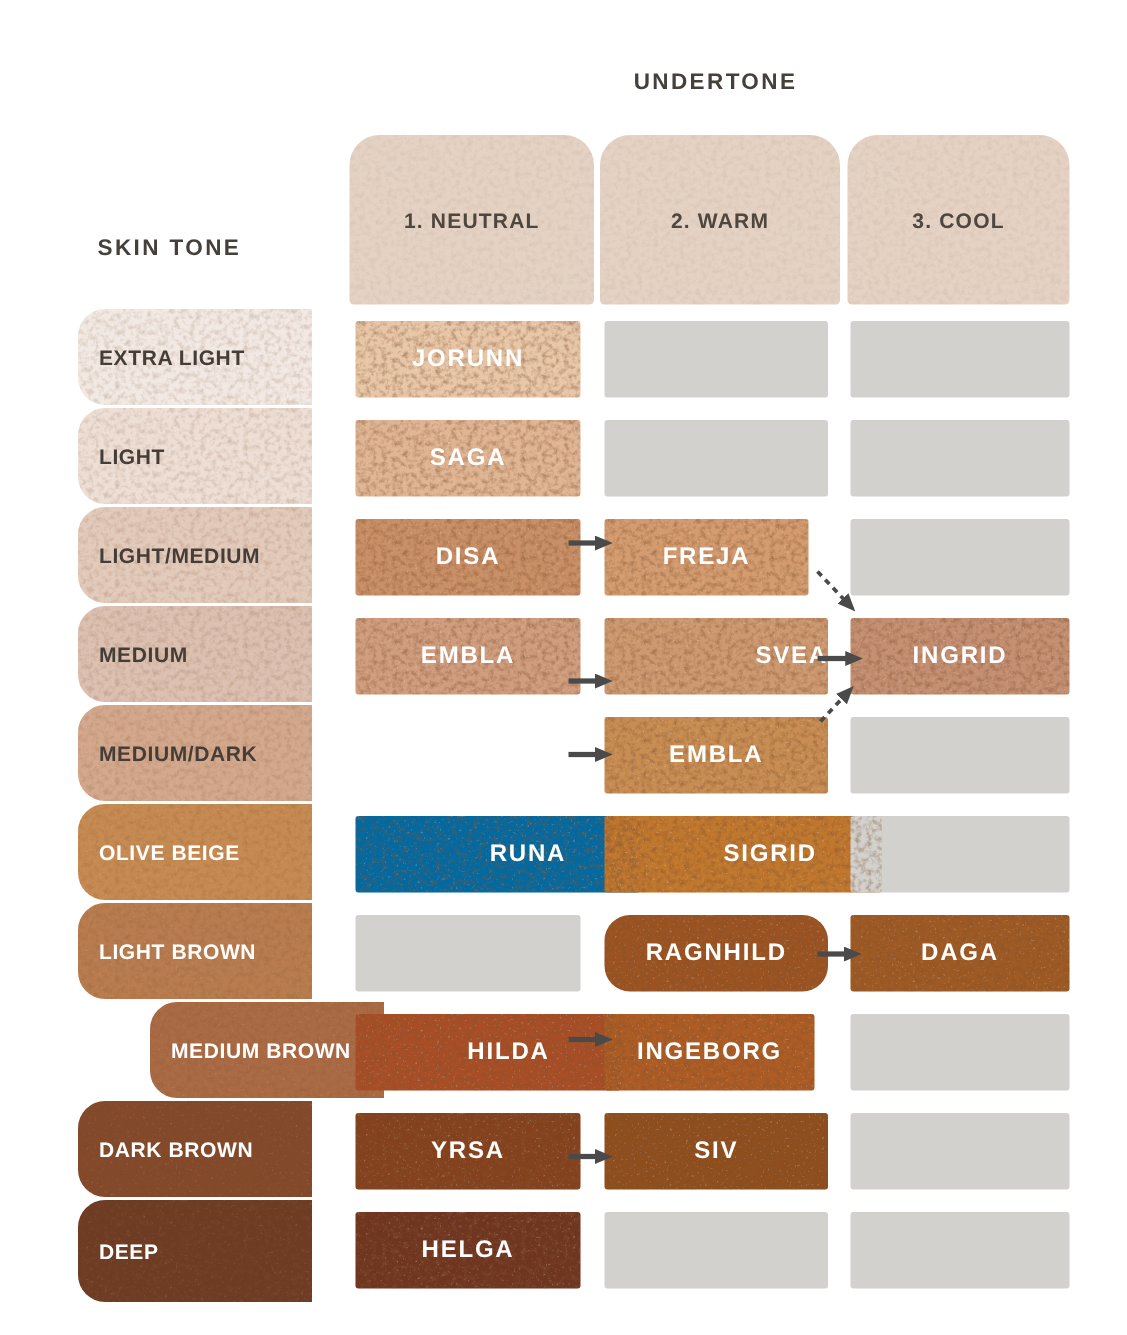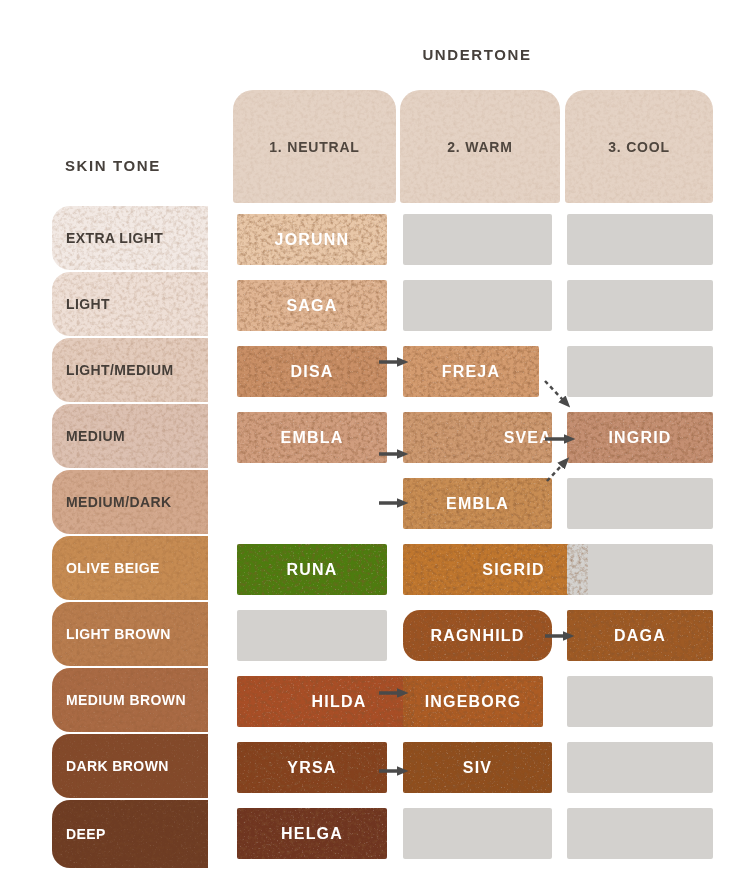--- a/index.html
+++ b/index.html
@@ -135,21 +135,21 @@
         <rect width="100%" height="100%" filter="url(#grainf)"></rect>
       </svg>
     <span class="tone-label">OLIVE BEIGE</span>
   </div>
   <div class="tone-pill" style="top: 602px; background: rgb(184, 124, 78); color: rgb(255, 255, 255);">
     <svg class="grain">
         <rect width="100%" height="100%" filter="url(#grainf)"></rect>
       </svg>
     <span class="tone-label">LIGHT BROWN</span>
   </div>
-  <div class="tone-pill" style="top: 668px; background: rgb(169, 106, 68); color: rgb(255, 255, 255);">
+  <div class="tone-pill" style="top: 668px; background: rgb(169, 106, 68); color: rgb(255, 255, 255); margin-left: 48px;">
     <svg class="grain">
         <rect width="100%" height="100%" filter="url(#grainf)"></rect>
       </svg>
     <span class="tone-label">MEDIUM BROWN</span>
   </div>
   <div class="tone-pill" style="top: 734px; background: rgb(131, 73, 42); color: rgb(255, 255, 255);">
     <svg class="grain">
         <rect width="100%" height="100%" filter="url(#grainf)"></rect>
       </svg>
     <span class="tone-label">DARK BROWN</span>
@@ -213,21 +213,21 @@
   </div>
 
   <div class="swatch" style="left: 403px; top: 478px; width: 149px; background: rgb(200, 141, 83);">
     <svg class="grain">
         <rect width="100%" height="100%" filter="url(#grainf)"></rect>
       </svg>
     <span class="shade-label">EMBLA</span>
   </div>
   <div class="empty-cell" style="left: 567px; top: 478px; width: 146px; background: rgb(211, 209, 206);"></div>
 
-  <div class="swatch" style="left: 237px; top: 544px; width: 150px; background: #4d7c0f;">
+  <div class="swatch" style="left: 237px; top: 544px; width: 150px; background: #0369a1; padding-left: 40px;">
     <svg class="grain">
         <rect width="100%" height="100%" filter="url(#grainf)"></rect>
       </svg>
     <span class="shade-label">RUNA</span>
   </div>
   <div class="swatch" style="left: 403px; top: 544px; width: 149px; background: rgb(192, 119, 46); padding-left: 36px;">
     <svg class="grain">
         <rect width="100%" height="100%" filter="url(#grainf)"></rect>
       </svg>
     <span class="shade-label">SIGRID</span>

